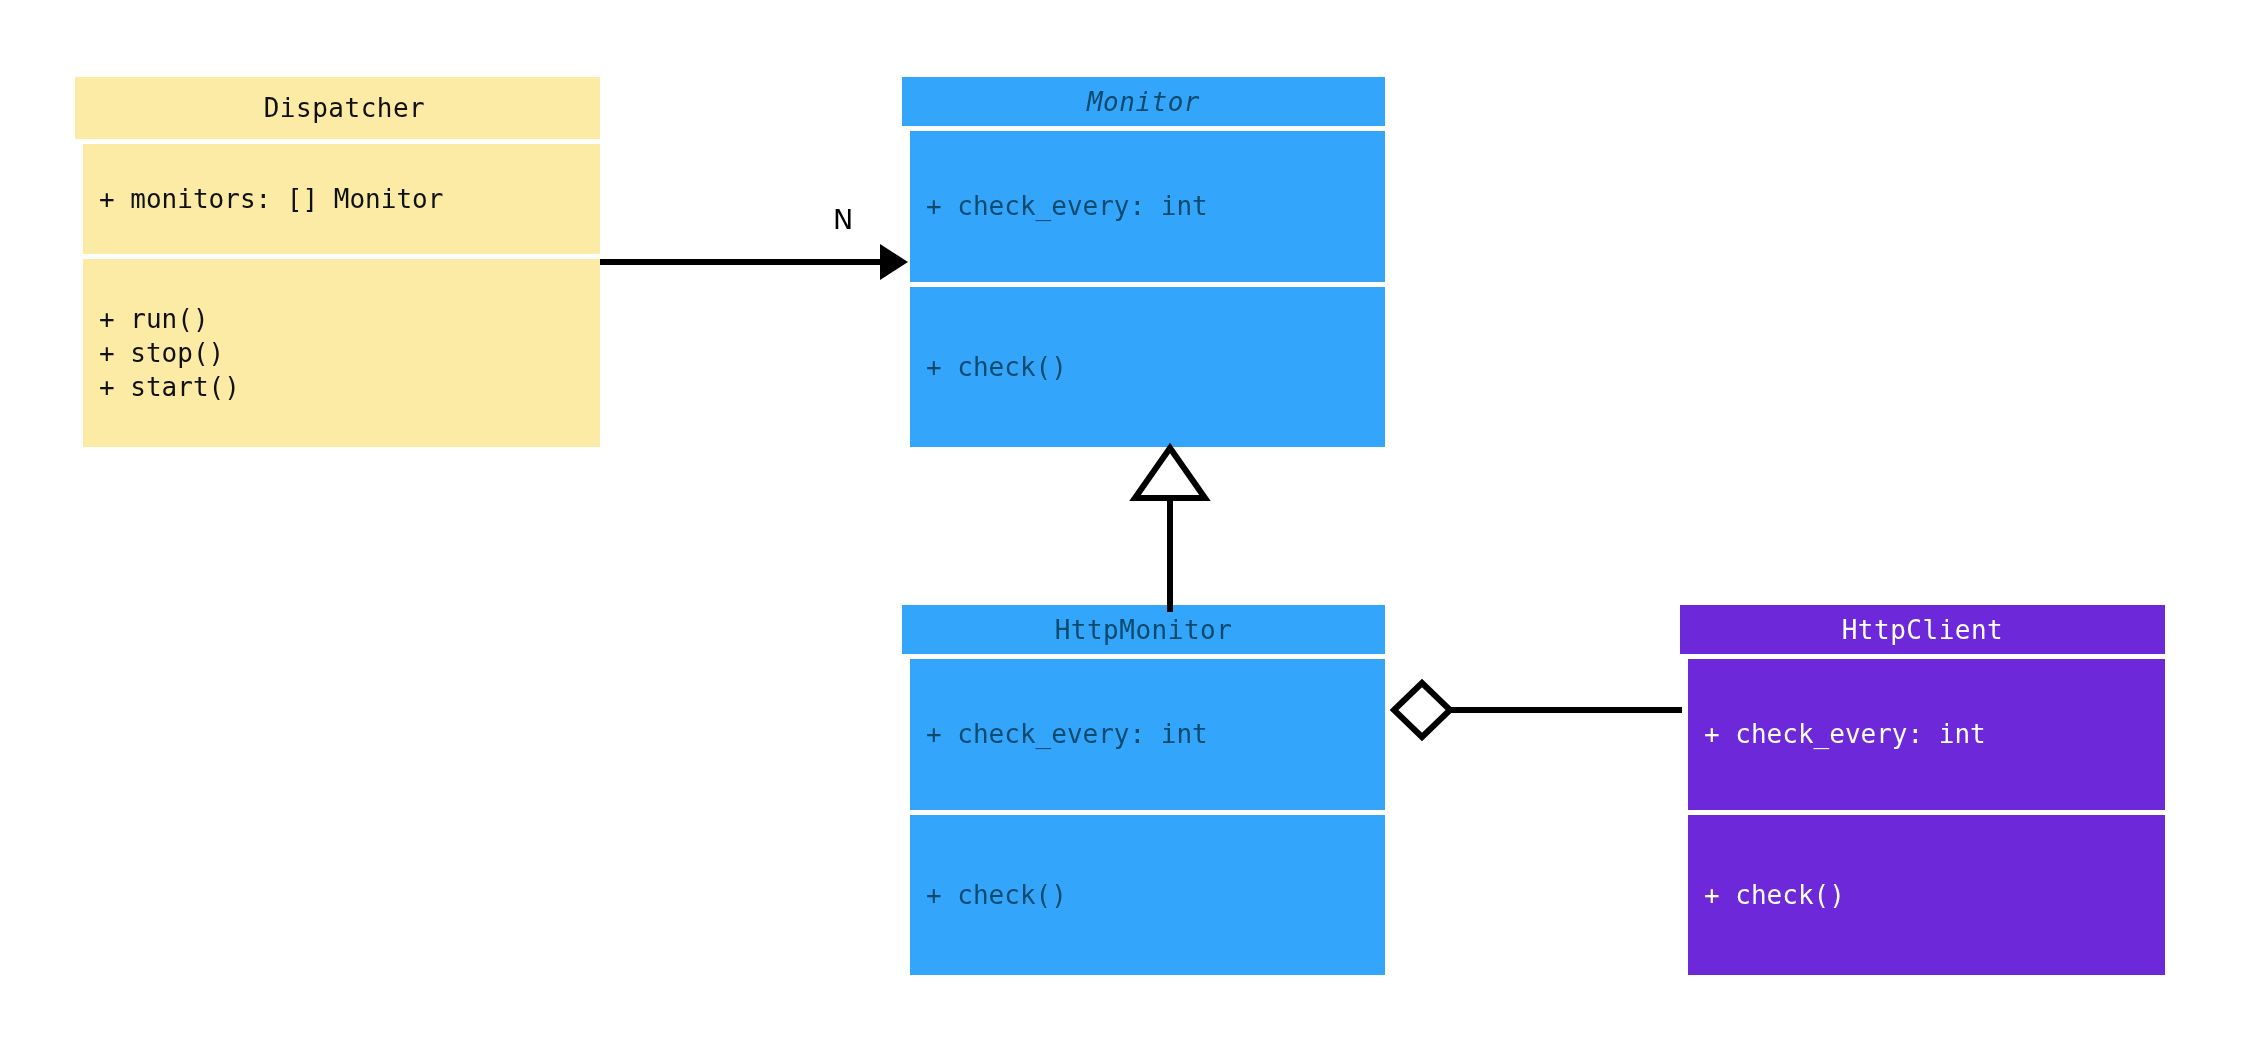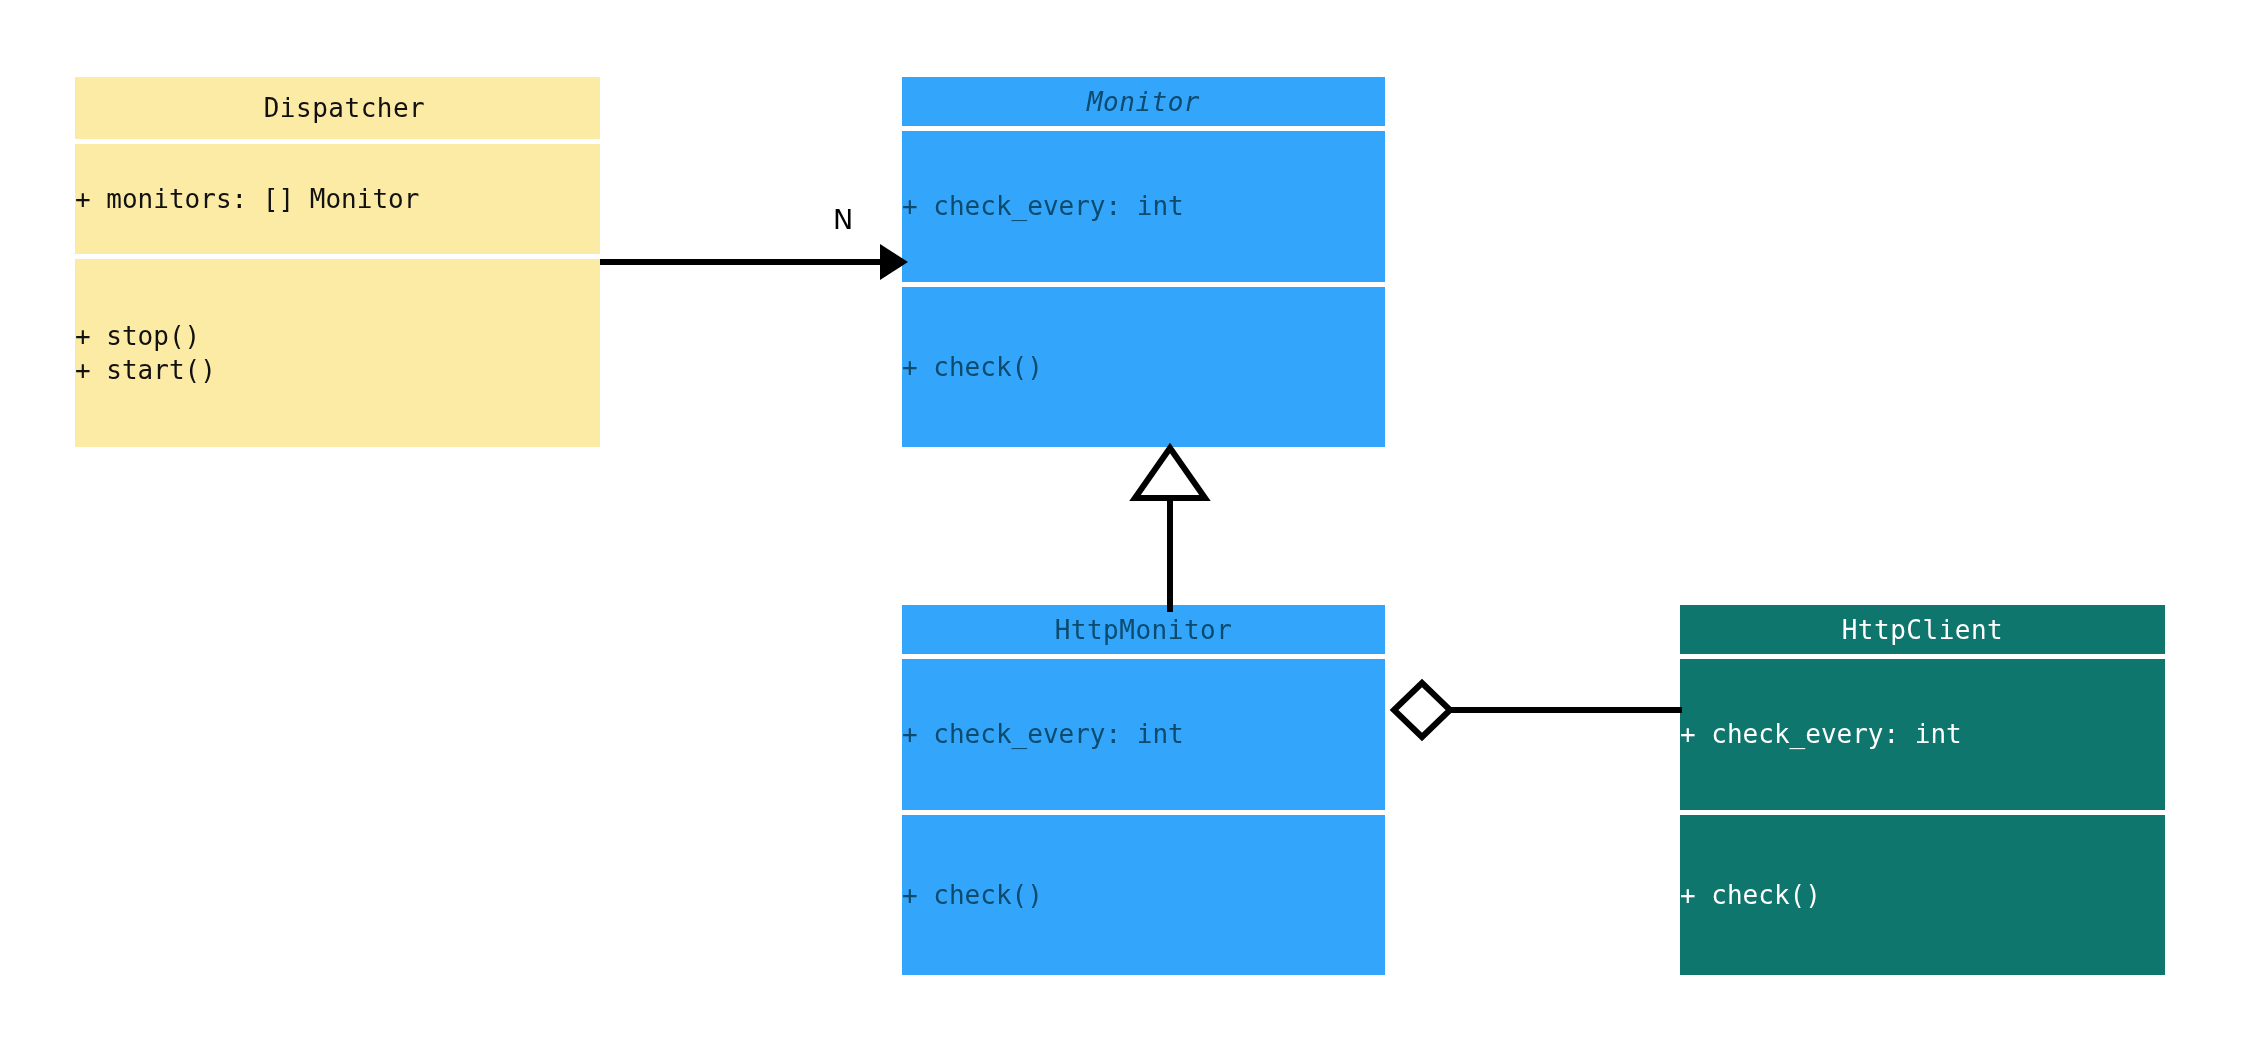--- a/index.html
+++ b/index.html
@@ -38,36 +38,38 @@
     font-size: 26px;
     letter-spacing: 0.5px;
     white-space: pre;
   }
   
   .cmp-body {
     display: flex;
     flex-direction: column;
     justify-content: center;
     font-size: 26px;
+    padding-left: 16px;
     white-space: pre;
+    margin-left: 8px;
   }
   .cmp-body .member-line {
     line-height: 1.32;
     white-space: pre;
   }
   .gap {
     height: 5px;
     background: #ffffff;
     flex: 0 0 auto;
   }
 
   
   .theme-yellow .compartment { background: #fceba4; color: #111111; }
   .theme-blue   .compartment { background: #33a6fb; color: #0c4a6e; }
-  .theme-green  .compartment { background: #0f766e; color: #ffffff; }
+  .theme-green  .compartment { background: #6d28d9; color: #ffffff; }
 
   .abstract-title { font-style: italic; }
 
   
   .connector {
     position: absolute;
     pointer-events: none;
   }
   .edge-label {
     position: absolute;
@@ -85,20 +87,21 @@
   <div class="uml-class theme-yellow" style="left:75px; top:77px; width:525px; height:370px;">
     <div class="compartment cmp-title" style="height:62px;padding-left:14px;">
       <span>Dispatcher</span>
     </div>
     <div class="gap"></div>
     <div class="compartment cmp-body" style="height:110px;">
       <div class="member-line">+ monitors: [] Monitor</div>
     </div>
     <div class="gap"></div>
     <div class="compartment cmp-body" style="height:188px;">
+      <div class="member-line">+ run()</div>
       <div class="member-line">+ stop()</div>
       <div class="member-line">+ start()</div>
     </div>
   </div>
 
   <div class="uml-class theme-blue" style="left:902px; top:77px; width:483px; height:370px;">
     <div class="compartment cmp-title" style="height:49px;">
       <span class="abstract-title">Monitor</span>
     </div>
     <div class="gap"></div>

